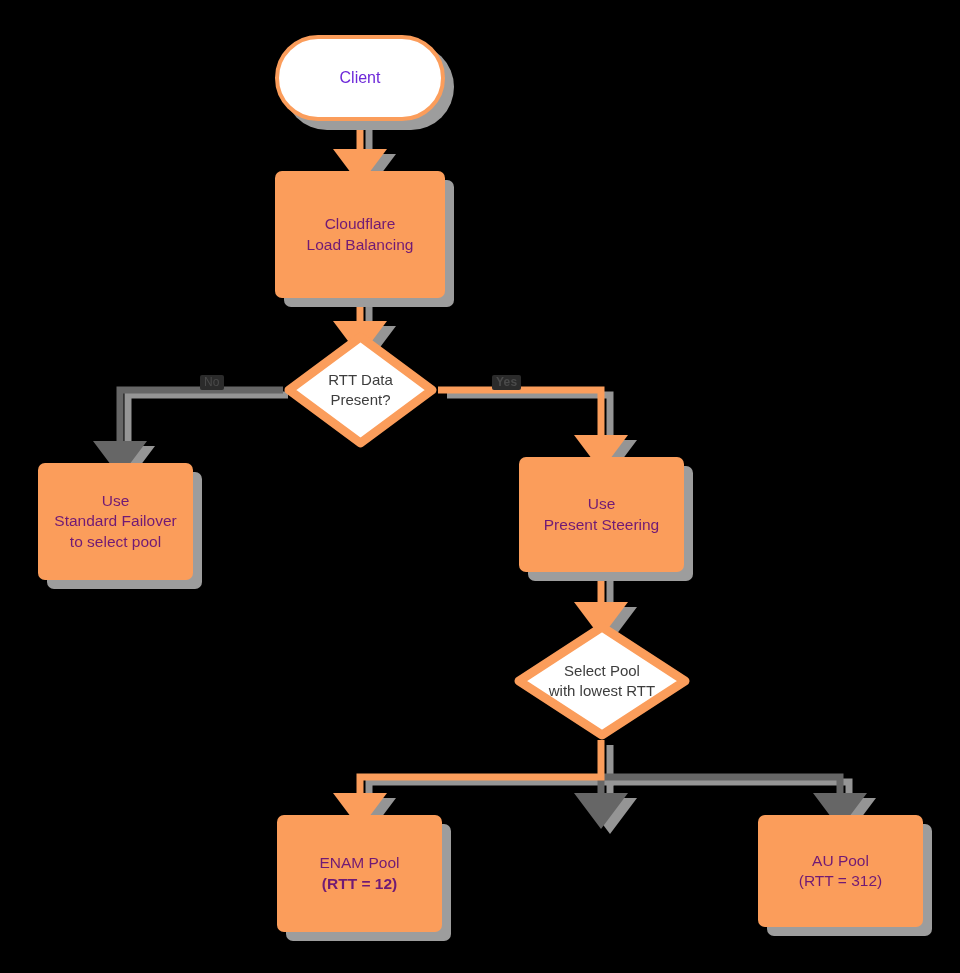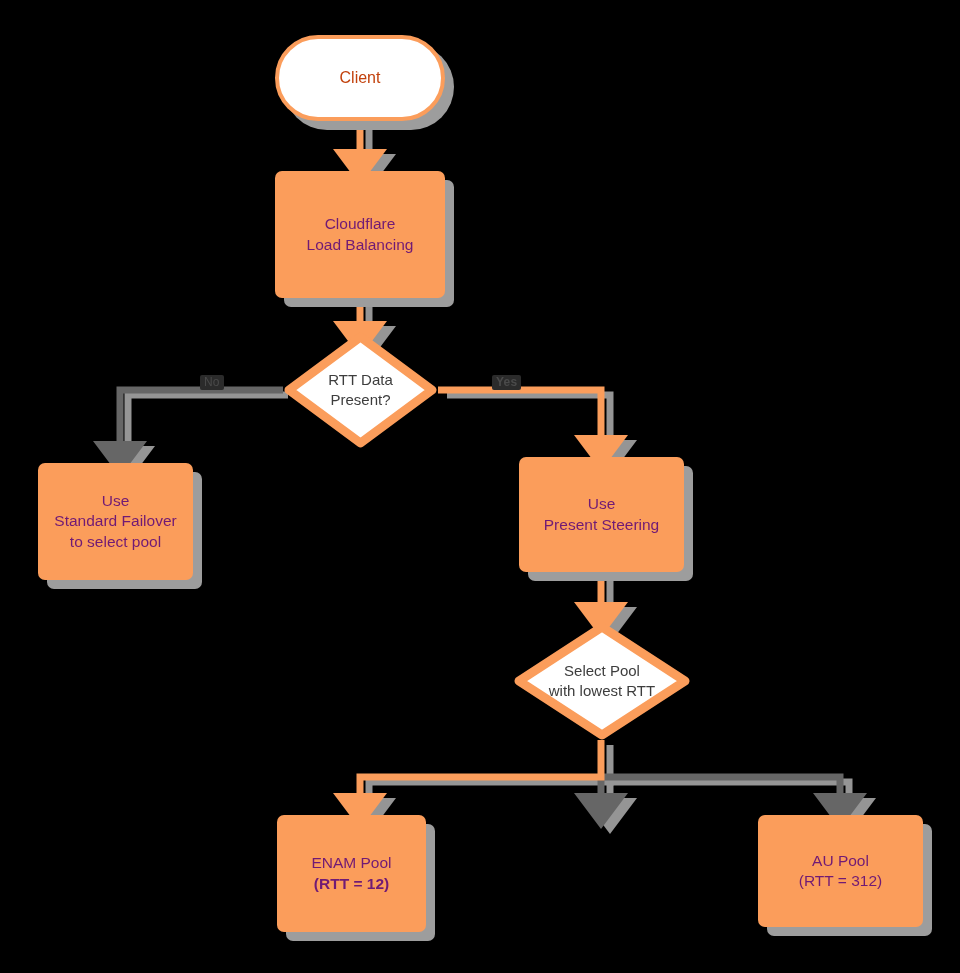--- a/index.html
+++ b/index.html
@@ -10,21 +10,21 @@
 
   .node{position:absolute;box-sizing:border-box;display:flex;
         align-items:center;justify-content:center;text-align:center;
         line-height:1.32;}
 
   
   .box{background:#FB9D5B;border-radius:7px;color:#701a75;font-size:15.5px;
        box-shadow:9px 9px 0 0 #9d9d9d;}
   
   .stadium{background:#ffffff;border:4px solid #FB9D5B;border-radius:999px;
-           color:#c2410c;font-size:16px;box-shadow:9px 9px 0 0 #9d9d9d;}
+           color:#6d28d9;font-size:16px;box-shadow:9px 9px 0 0 #9d9d9d;}
   
   .diamond{background:transparent;}
   .diamond .dshape{position:absolute;inset:0;}
   .diamond .dlabel{position:relative;z-index:2;color:#3d3d3d;font-size:15px;
                    width:100%;text-align:center;}
 
   .bold{font-weight:bold;}
 
   
   .elabel{position:absolute;color:#4a4a4a;font-size:12px;
@@ -117,21 +117,21 @@
   <div class="node diamond" style="left:512px;top:620px;width:180px;height:122px;">
     <svg class="dshape" viewBox="0 0 180 122" xmlns="http://www.w3.org/2000/svg">
       <polygon points="90,7 173,61 90,115 7,61" fill="#ffffff" stroke="#FB9D5B" stroke-width="9" stroke-linejoin="round"></polygon>
     </svg>
     <div class="dlabel">
       <div>Select Pool</div>
       <div>with lowest RTT</div>
     </div>
   </div>
 
-  <div class="node box" style="left:277px;top:815px;width:149px;height:117px;">
+  <div class="node box" style="left:277px;top:815px;width:165px;height:117px;">
     <div>
       <div>ENAM Pool</div>
       <div class="bold">(RTT = 12)</div>
     </div>
   </div>
 
 
   <div class="node box" style="left:758px;top:815px;width:165px;height:112px;">
     <div>
       <div>AU Pool</div>

